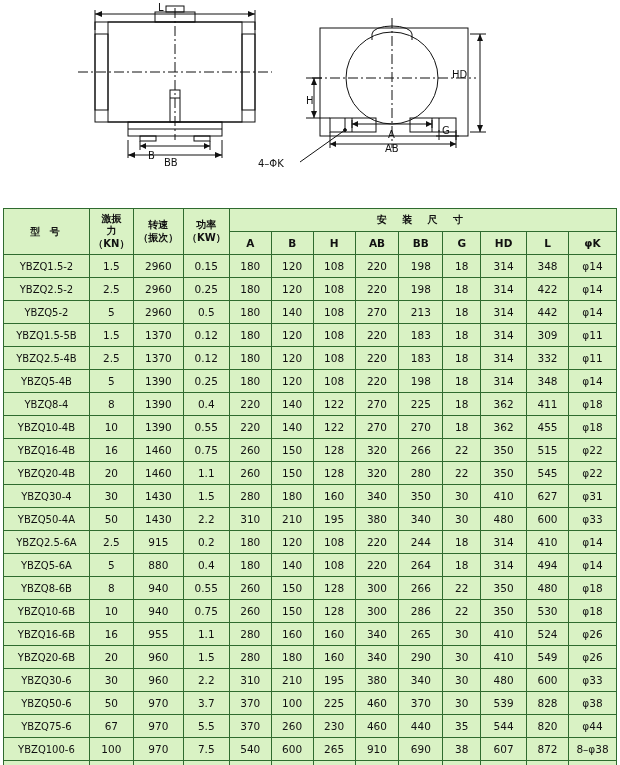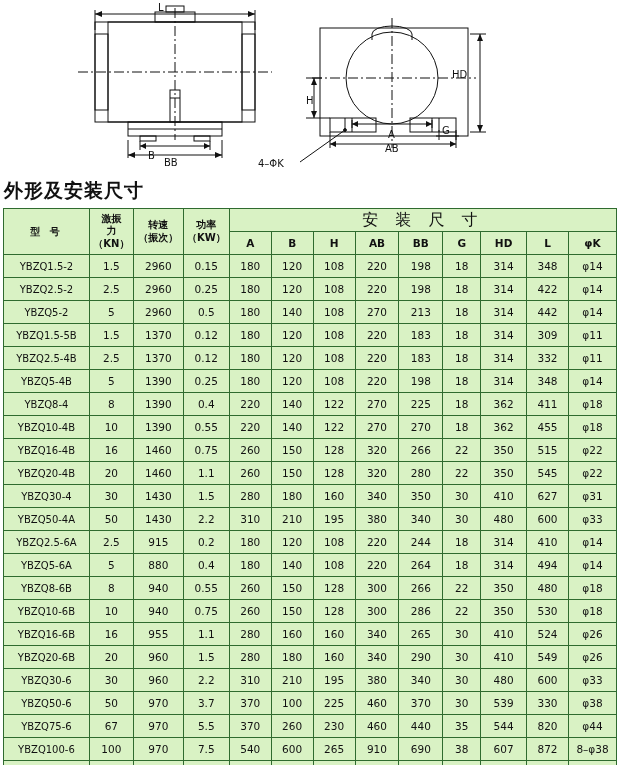--- a/index.html
+++ b/index.html
@@ -28,21 +28,21 @@
     vertical-align:middle;
     padding:0;
     height:22px;
     font-weight:normal;
     background:#d9f2c4;
     white-space:nowrap;
   }
   thead td{font-weight:bold;line-height:1.15;}
   .hdr-model{font-size:10px;letter-spacing:3px;}
   .hdr-small{font-size:10px;line-height:1.25;}
-  .hdr-group{font-size:16px;letter-spacing:6px;font-weight:normal;}
+  .hdr-group{font-size:10px;letter-spacing:6px;font-weight:bold;}
   tbody td.model{font-size:10px;letter-spacing:0px;}
   col.c0{width:86px;}
   col.c1{width:44px;}
   col.c2{width:50px;}
   col.c3{width:46px;}
   col.c4{width:42px;}
   col.c5{width:42px;}
   col.c6{width:42px;}
   col.c7{width:44px;}
   col.c8{width:44px;}
@@ -162,21 +162,20 @@
         <text x="452" y="78">HD</text>
         <text x="306" y="104">H</text>
         <text x="388" y="138">A</text>
         <text x="385" y="152">AB</text>
         <text x="442" y="134">G</text>
         <text x="258" y="167">4–ΦK</text>
       </g>
     </svg>
   </div>
 
-  <div class="section-title">外形及安装尺寸</div>
 
   <div class="table-wrap">
     <table>
       <colgroup>
         <col class="c0">
           <col class="c1">
           <col class="c2">
           <col class="c3">
         <col class="c4">
           <col class="c5">
@@ -510,21 +509,21 @@
             <td>50</td>
             <td>970</td>
             <td>3.7</td>
             <td>370</td>
             <td>100</td>
             <td>225</td>
             <td>460</td>
             <td>370</td>
             <td>30</td>
             <td>539</td>
-            <td>330</td>
+            <td>828</td>
             <td>φ38</td>
           </tr>
           <tr>
             <td class="model">YBZQ75-6</td>
             <td>67</td>
             <td>970</td>
             <td>5.5</td>
             <td>370</td>
             <td>260</td>
             <td>230</td>

